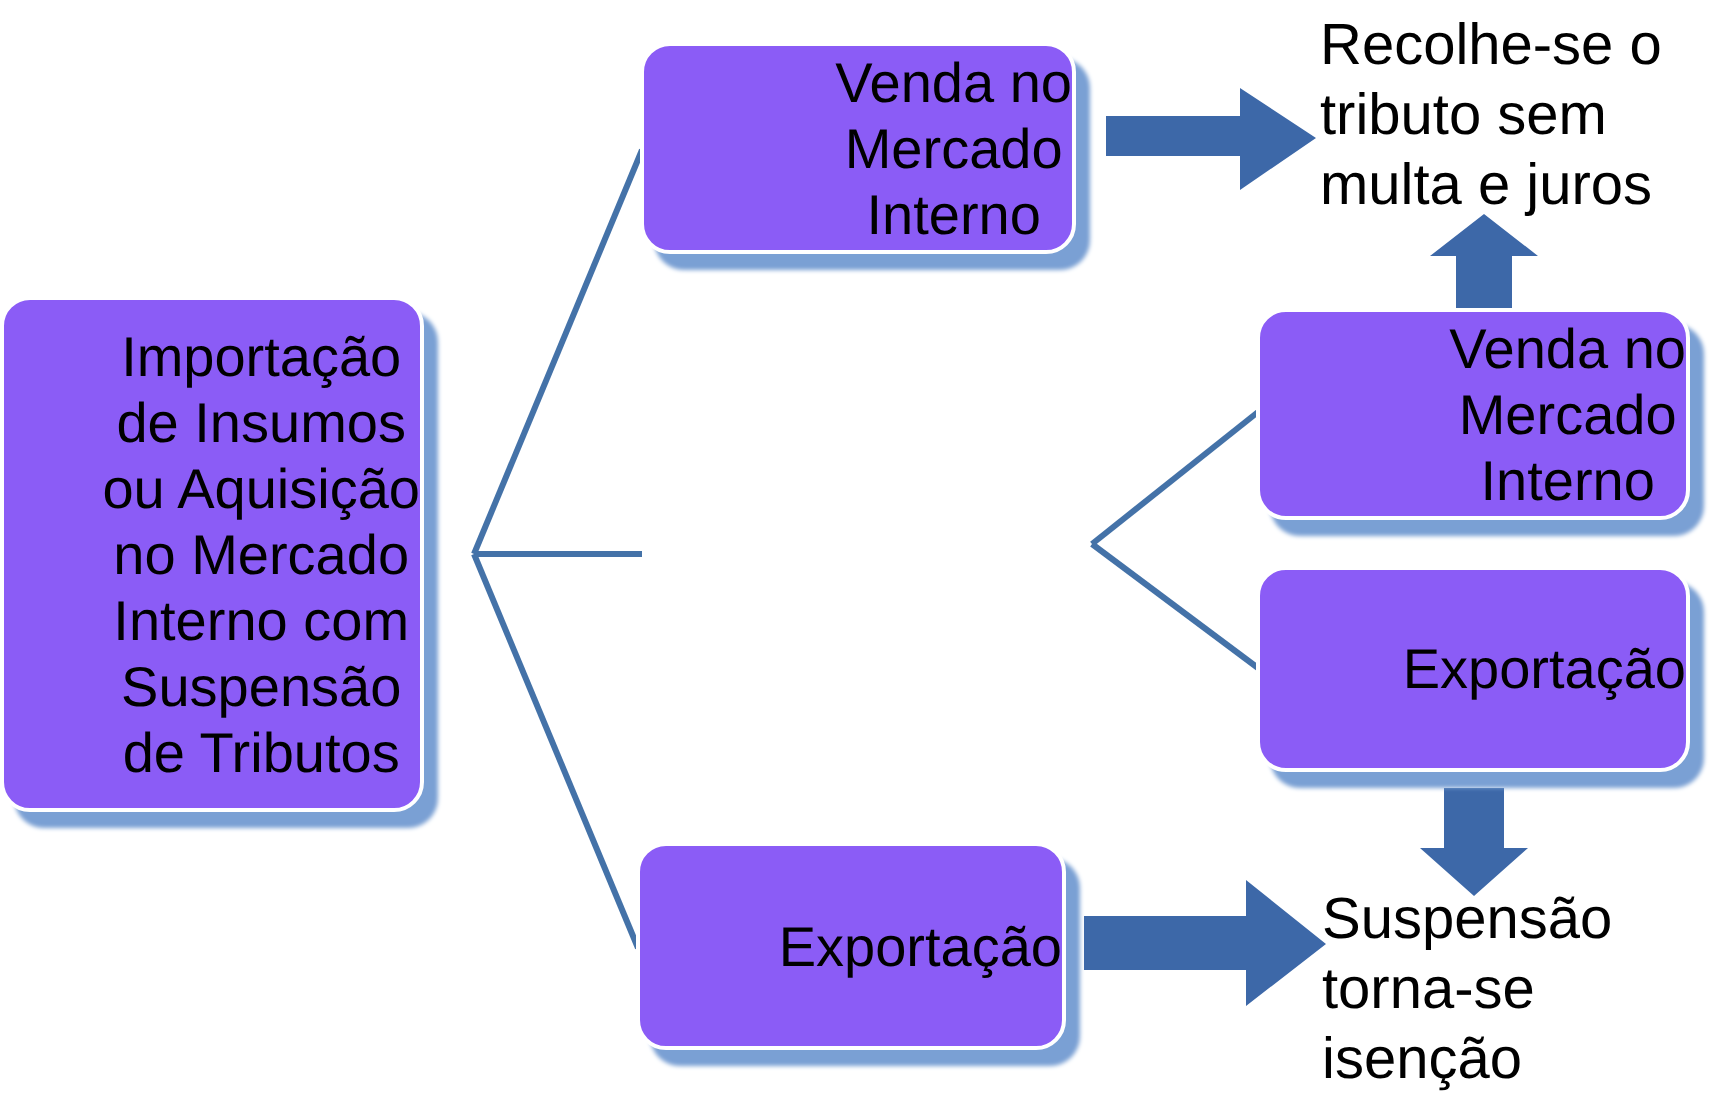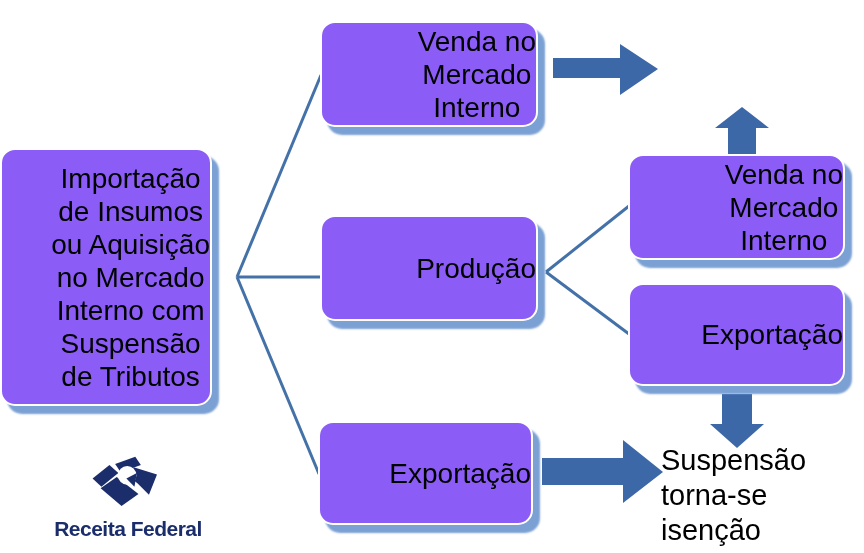--- a/index.html
+++ b/index.html
@@ -72,50 +72,37 @@
 Suspensão
 de Tributos</span>
   </div>
 
   <div class="box" style="left:320px; top:21px; width:218px; height:106px;">
     <span>Venda no
 Mercado
 Interno</span>
   </div>
 
-  <div class="box" style="left:320px; top:215px; width:218px; height:106px;">
-    <span>Produção</span>
-  </div>
 
   <div class="box" style="left:318px; top:421px; width:215px; height:104px;">
     <span>Exportação</span>
   </div>
 
   <div class="box" style="left:628px; top:154px; width:217px; height:106px;">
     <span>Venda no
 Mercado
 Interno</span>
   </div>
 
   <div class="box" style="left:628px; top:283px; width:217px; height:103px;">
     <span>Exportação</span>
   </div>
 
+  <div class="annotation" style="left:660px; top:6px; width:200px;">Recolhe-se o
+tributo sem
+multa e juros</div>
 
   <div class="annotation" style="left:661px; top:443px; width:195px;">Suspensão
 torna-se
 isenção</div>
 
-  <div class="logo">
-    <svg width="82" height="58" viewBox="0 0 100 72" xmlns="http://www.w3.org/2000/svg">
-      <g fill="#1B2D6B">
-        <polygon points="34,15 59,6 66,16 41,25"></polygon>
-        <polygon points="6,33 27,16 38,26 17,43"></polygon>
-        <polygon points="16,45 36,31 63,52 42,67"></polygon>
-        <polygon points="57,19 86,28 76,53 62,39 52,31"></polygon>
-      </g>
-      <circle cx="49" cy="29" r="11.5" fill="#ffffff"></circle>
-      <polygon points="48,33 61,26 58,43" fill="#1B2D6B"></polygon>
-    </svg>
-    <span class="wordmark">Receita Federal</span>
-  </div>
 
 </div>
 
 </body></html>

